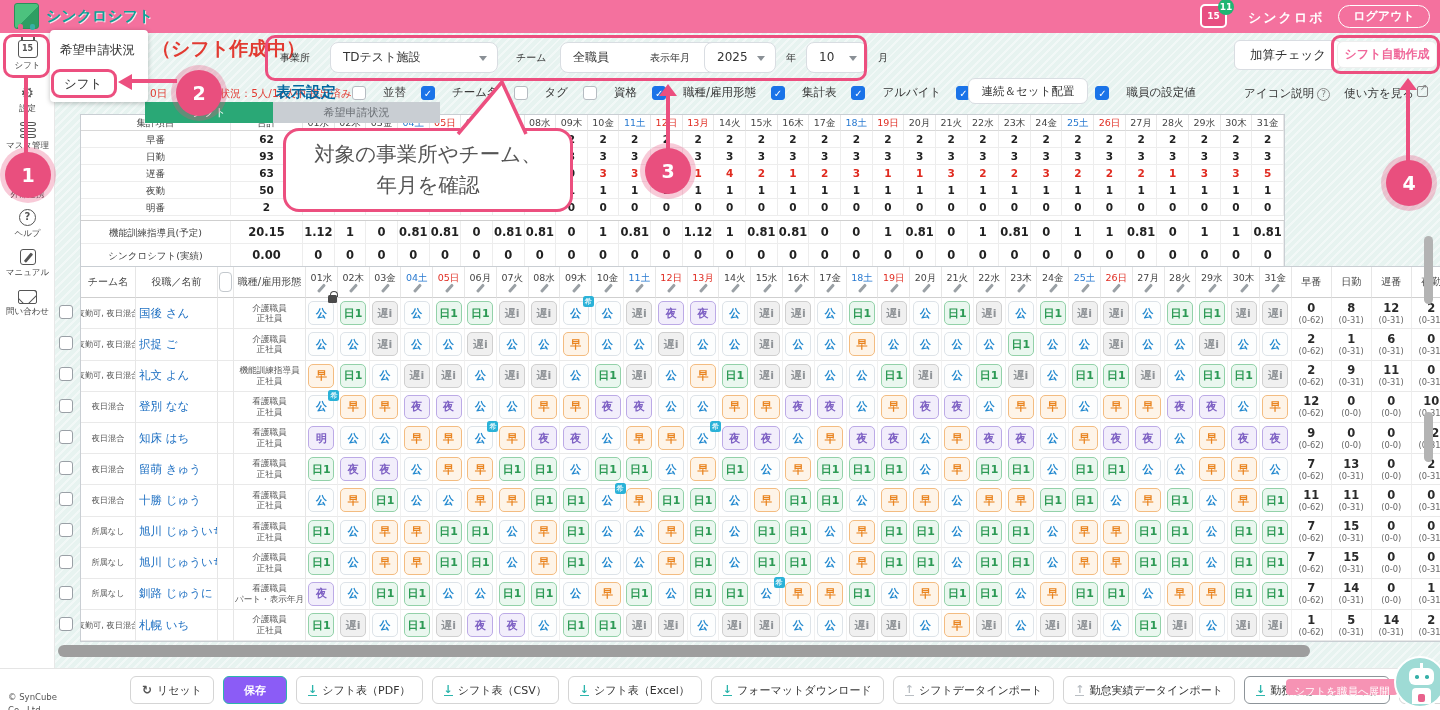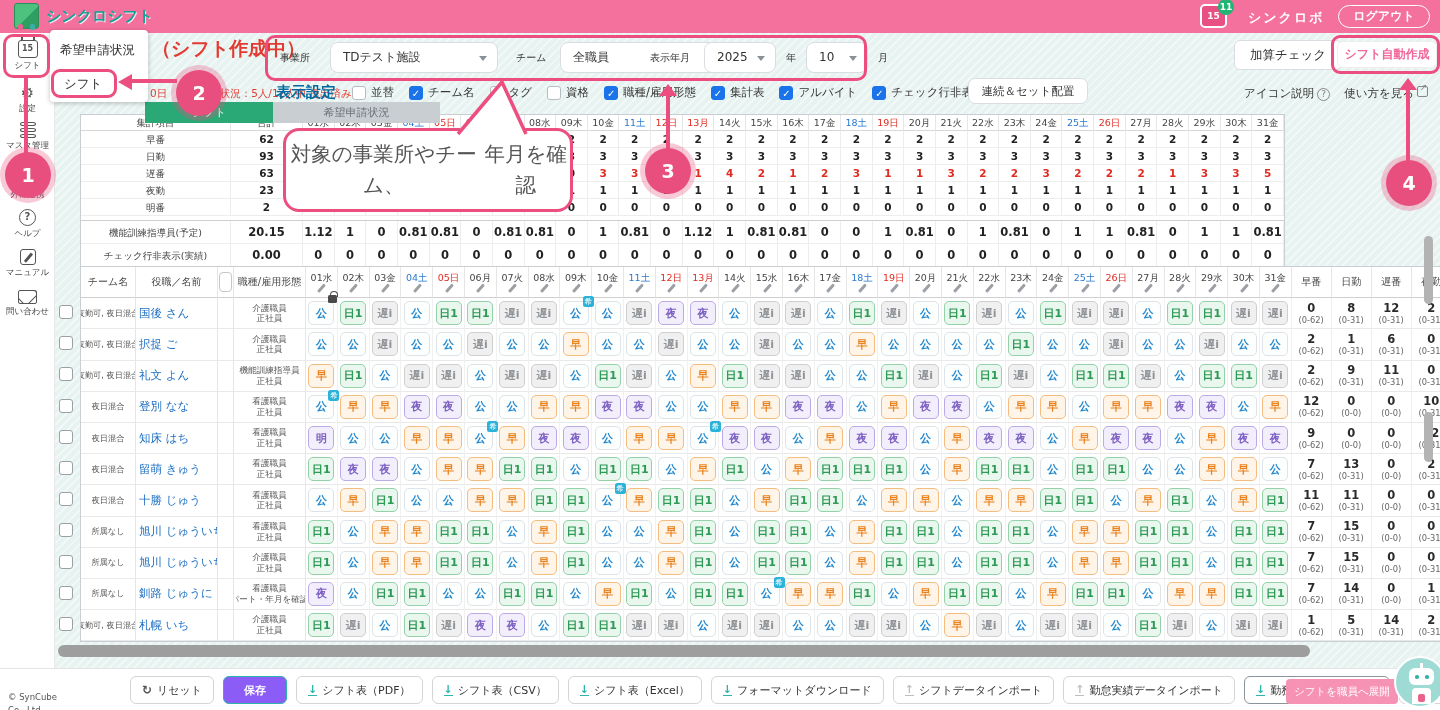--- a/index.html
+++ b/index.html
@@ -42,21 +42,21 @@
 .tab-gray{position:absolute;left:273px;top:102px;width:167px;height:21px;background:#c9ced3;color:#6d7277;font-size:11px;text-align:center;line-height:21px;z-index:3}
 
 .flt-label{position:absolute;font-size:10px;color:#333;top:51px;z-index:3}
 .select{position:absolute;top:42px;height:31px;background:#fff;border:1px solid #d9dde2;border-radius:8px;font-size:12px;color:#333;line-height:29px;padding-left:12px;z-index:3}
 .select .car{position:absolute;right:10px;top:13px;width:0;height:0;border-left:4.5px solid transparent;border-right:4.5px solid transparent;border-top:5px solid #8a9096}
 .btn-kasan{position:absolute;left:1234px;top:40px;width:108px;height:30px;background:#fff;border:1px solid #d9dde2;border-radius:6px;font-size:12.5px;color:#333;text-align:center;line-height:28px;z-index:3}
 .btn-auto{position:absolute;left:1337px;top:41px;width:100px;height:27px;background:#fff;border:1px solid #eee;border-radius:6px;font-size:12px;color:#f0679a;font-weight:bold;text-align:center;line-height:25px;z-index:3}
 
 .disp-row{position:absolute;left:276px;top:83px;display:flex;align-items:center;gap:16px;z-index:3}
 .disp-title{font-size:15px;font-weight:bold;color:#0369a1}
-.ck{display:inline-flex;align-items:center;gap:5px;font-size:11.5px;color:#333;white-space:nowrap}
+.ck{display:inline-flex;align-items:center;gap:17px;font-size:11.5px;color:#333;white-space:nowrap}
 .ckbox{width:14px;height:14px;border-radius:3px;border:1.5px solid #b6bcc2;background:#fff}
 .ckbox.on{background:#1a73e8;border-color:#1a73e8;color:#fff;font-size:10px;line-height:13px;text-align:center}
 .btn-renzoku{position:absolute;left:968px;top:78px;width:120px;height:26px;background:#fff;border:1px solid #d9dde2;border-radius:7px;font-size:11.5px;color:#333;text-align:center;line-height:24px;z-index:3}
 .help-links{position:absolute;right:12px;top:86px;display:flex;gap:14px;align-items:center;font-size:11.5px;color:#333;z-index:3}
 .qmark{display:inline-block;width:13px;height:13px;border:1.2px solid #888;border-radius:50%;color:#888;font-size:9px;line-height:11px;text-align:center;margin-left:3px}
 .extlink{display:inline-block;width:11px;height:11px;border:1.2px solid #888;border-radius:2px;position:relative;margin-left:3px}
 .extlink:before{content:"↗";position:absolute;left:2px;top:-5px;font-size:9px;color:#888}
 
 .sum-wrap{position:absolute;left:80px;top:114px;width:1205px;background:#fff;border:1px solid #c9ced3;z-index:2}
 #sum-grid{display:grid;grid-template-columns:150px 72px repeat(31,1fr)}
@@ -107,34 +107,34 @@
 #footer-btns{position:absolute;left:130px;top:7px;display:flex;gap:9px;align-items:center}
 .fbtn{display:inline-flex;align-items:center;gap:5px;height:28px;padding:0 11px;background:#fff;border:1px solid #d5d5d5;border-radius:6px;font-size:11px;color:#333;white-space:nowrap}
 .fbtn.primary{background:#8b5cf6;border-color:#2cb5ac;color:#fff;padding:8px 20px;font-weight:bold}
 .fbtn.outlined{border-color:#8d9499}
 .fbtn.disabled{color:#aaa}
 .fi{font-size:11px;font-weight:bold;line-height:10px}
 .fi.dl{color:#2cb5ac;border-bottom:1.5px solid #2cb5ac}
 .fi.up{color:#b9bec3;border-bottom:1.5px solid #b9bec3}
 .fi.rs{color:#555;font-size:12px}
 .fbtn.disabled .fi.dl{color:#b9bec3;border-color:#b9bec3}
-.deploy-btn{position:absolute;left:1286px;top:10px;width:112px;height:25px;background:#f693b4;border-radius:4px;color:#fff;font-size:10.5px;text-align:center;line-height:25px}
+.deploy-btn{position:absolute;left:1286px;top:10px;width:112px;height:16px;background:#f693b4;border-radius:4px;color:#fff;font-size:10.5px;text-align:center;line-height:25px}
 .robot{position:absolute;left:1394px;top:656px;width:52px;height:52px;border-radius:50%;background:#9edbd5;border:2px solid #fff;z-index:12;overflow:hidden}
 .r-ant{position:absolute;left:24px;top:5px;width:3px;height:5px;background:#fff}
 .r-head{position:absolute;left:13px;top:10px;width:25px;height:17px;background:#fff;border-radius:6px}
 .r-eye{position:absolute;top:17px;width:3.5px;height:3.5px;border-radius:50%;background:#35b0a8}
 .r-body{position:absolute;left:16px;top:30px;width:19px;height:16px;background:#fff;border-radius:4px 4px 0 0}
 .r-chest{position:absolute;left:22px;top:36px;width:7px;height:8px;background:#e8628c;border-radius:2px}
 
 .pinkbox{position:absolute;border:3px solid #ec4f7f;border-radius:9px;z-index:18;pointer-events:none}
 .pline{position:absolute;background:#ec4f7f;z-index:17}
 .circle{position:absolute;width:46px;height:46px;border-radius:50%;background:#e94f7e;box-shadow:0 0 0 5px rgba(233,79,126,.3);color:#fff;font-size:19px;font-weight:bold;display:flex;align-items:center;justify-content:center;z-index:20}
 .arr-left{position:absolute;width:0;height:0;border-top:8px solid transparent;border-bottom:8px solid transparent;border-right:14px solid #ec4f7f;z-index:18}
 .arr-up{position:absolute;width:0;height:0;border-left:9px solid transparent;border-right:9px solid transparent;border-bottom:12px solid #ec4f7f;z-index:18}
-.bubble{position:absolute;left:283px;top:128px;width:290px;height:84px;background:#fff;border:3.5px solid #ec4f7f;border-radius:16px;z-index:15;display:flex;flex-direction:row;align-items:center;justify-content:center;font-size:20.5px;color:#555;line-height:1.5;text-align:center}
+.bubble{position:absolute;left:283px;top:128px;width:290px;height:84px;background:#fff;border:3.5px solid #ec4f7f;border-radius:16px;z-index:15;display:flex;flex-direction:column;align-items:center;justify-content:center;font-size:20.5px;color:#555;line-height:1.5;text-align:center}
 .tailsvg{position:absolute;left:440px;top:76px;z-index:16}
 </style>
 </head>
 <body>
 
 <div class="main-bg"></div>
 
 <div class="topbar">
   <div class="logo-cube"></div>
   <div class="brand">シンクロシフト</div>
@@ -376,21 +376,21 @@
       <div class="sc val red">2</div>
       <div class="sc val red">3</div>
       <div class="sc val red">2</div>
       <div class="sc val red">2</div>
       <div class="sc val red">2</div>
       <div class="sc val red">1</div>
       <div class="sc val red">3</div>
       <div class="sc val red">3</div>
       <div class="sc val red">5</div>
       <div class="sc lbl">夜勤</div>
-      <div class="sc tot">23</div>
+      <div class="sc tot">50</div>
       <div class="sc val">1</div>
       <div class="sc val">1</div>
       <div class="sc val">1</div>
       <div class="sc val">1</div>
       <div class="sc val">1</div>
       <div class="sc val">1</div>
       <div class="sc val">1</div>
       <div class="sc val">1</div>
       <div class="sc val">1</div>
       <div class="sc val">1</div>
@@ -475,21 +475,21 @@
       <div class="sc val tall">1</div>
       <div class="sc val tall">0.81</div>
       <div class="sc val tall">0</div>
       <div class="sc val tall">1</div>
       <div class="sc val tall">1</div>
       <div class="sc val tall">0.81</div>
       <div class="sc val tall">0</div>
       <div class="sc val tall">1</div>
       <div class="sc val tall">1</div>
       <div class="sc val tall">0.81</div>
-      <div class="sc lbl tall">チェック行非表示(実績)</div>
+      <div class="sc lbl tall">シンクロシフト(実績)</div>
       <div class="sc tot tall">0.00</div>
       <div class="sc val tall">0</div>
       <div class="sc val tall">0</div>
       <div class="sc val tall">0</div>
       <div class="sc val tall">0</div>
       <div class="sc val tall">0</div>
       <div class="sc val tall">0</div>
       <div class="sc val tall">0</div>
       <div class="sc val tall">0</div>
       <div class="sc val tall">0</div>
@@ -1696,21 +1696,21 @@
       </div>
       <div class="tc">
         <div class="tv">0</div>
         <div class="trg">(0-31)</div>
       </div>
       <div class="fc team">所属なし</div>
       <div class="fc name">釧路 じゅうに</div>
       <div class="fc"></div>
       <div class="fc role">
         <div>看護職員</div>
-        <div>パート・年月を確認</div>
+        <div>パート・表示年月</div>
       </div>
       <div class="dc">
         <div class="chip s-yo">夜</div>
       </div>
       <div class="dc">
         <div class="chip s-ko">公</div>
       </div>
       <div class="dc">
         <div class="chip s-d1">日1</div>
       </div>

